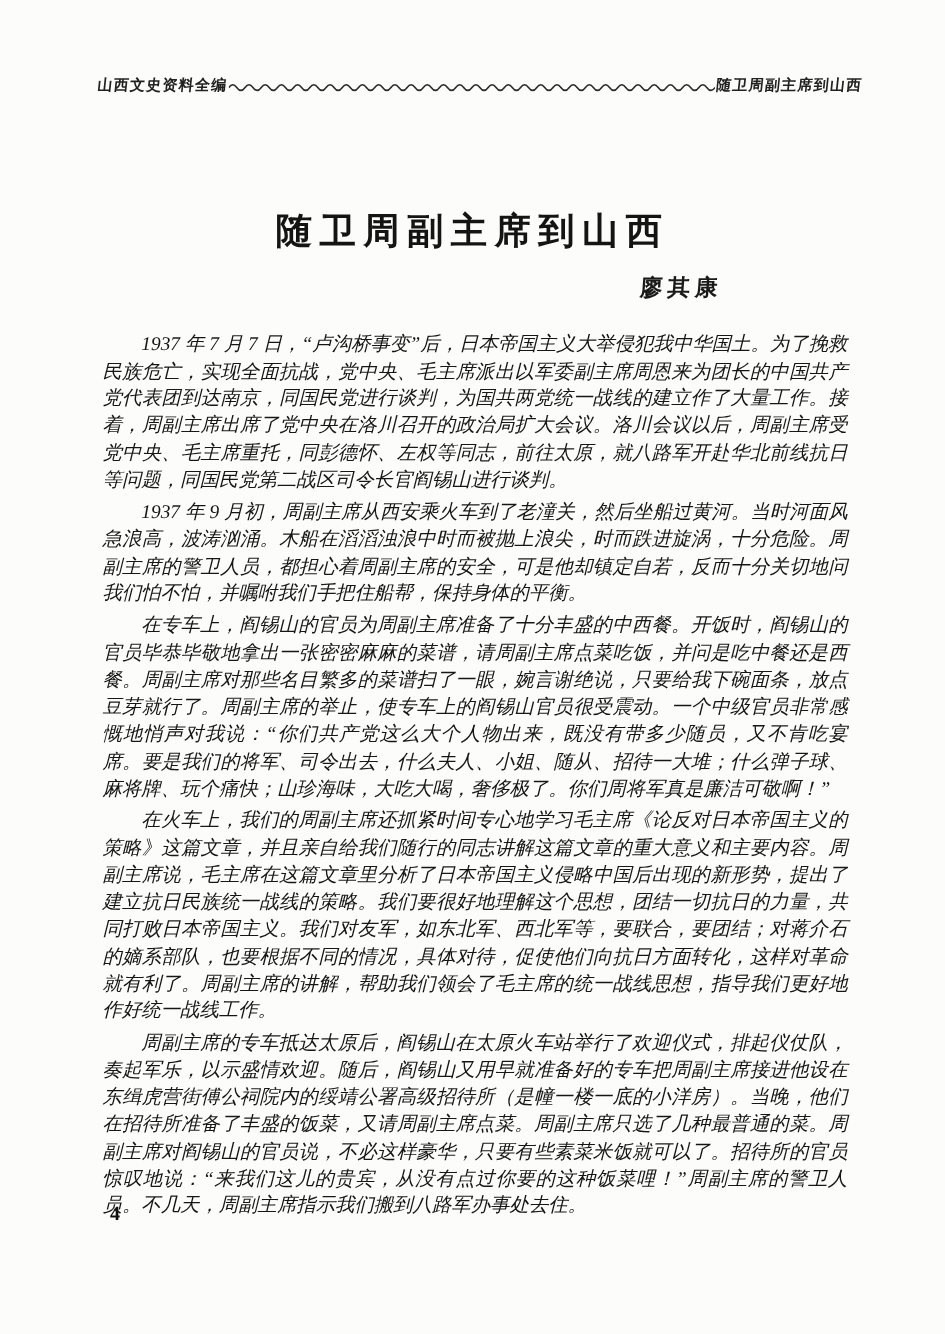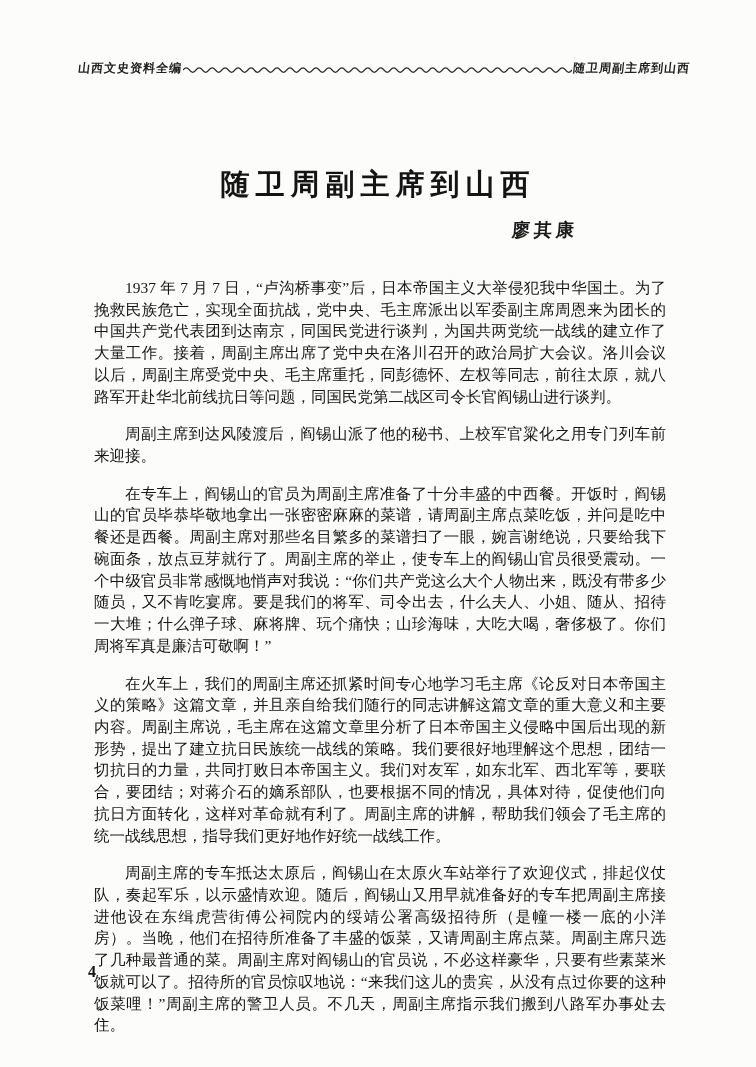--- a/index.html
+++ b/index.html
@@ -38,23 +38,24 @@
     transform:skewX(-4deg);
   }
   
   .body-text{
     position:absolute;left:78px;top:261px;width:604px;
     font-size:15.5px;line-height:21.72px;
     text-align:justify;
     color:#161616;
   }
   .body-text p{
-    margin:16px;
+    margin:4px;
     text-indent:2em;
     font-weight:500;
+    font-style:italic;
   }
   
   .page-number{
     position:absolute;left:88px;top:963px;
     font-size:16px;font-weight:bold;
     font-family:"Liberation Serif","DejaVu Serif",serif;
     color:#111;
   }
 </style>
 </head>
@@ -69,21 +70,21 @@
     </svg>
     <span class="htext">随卫周副主席到山西</span>
   </div>
 
   <h1 class="article-title">随卫周副主席到山西</h1>
 
   <div class="author-line">廖其康</div>
 
   <div class="body-text">
     <p>1937 年 7 月 7 日，“卢沟桥事变”后，日本帝国主义大举侵犯我中华国土。为了挽救民族危亡，实现全面抗战，党中央、毛主席派出以军委副主席周恩来为团长的中国共产党代表团到达南京，同国民党进行谈判，为国共两党统一战线的建立作了大量工作。接着，周副主席出席了党中央在洛川召开的政治局扩大会议。洛川会议以后，周副主席受党中央、毛主席重托，同彭德怀、左权等同志，前往太原，就八路军开赴华北前线抗日等问题，同国民党第二战区司令长官阎锡山进行谈判。</p>
-    <p>周副主席到达风陵渡后，阎锡山派了他的秘书、上校军官粱化之用专门列车前来迎接。</p>
+    <p>1937 年 9 月初，周副主席从西安乘火车到了老潼关，然后坐船过黄河。当时河面风急浪高，波涛汹涌。木船在滔滔浊浪中时而被抛上浪尖，时而跌进旋涡，十分危险。周副主席的警卫人员，都担心着周副主席的安全，可是他却镇定自若，反而十分关切地问我们怕不怕，并嘱咐我们手把住船帮，保持身体的平衡。</p>
     <p>在专车上，阎锡山的官员为周副主席准备了十分丰盛的中西餐。开饭时，阎锡山的官员毕恭毕敬地拿出一张密密麻麻的菜谱，请周副主席点菜吃饭，并问是吃中餐还是西餐。周副主席对那些名目繁多的菜谱扫了一眼，婉言谢绝说，只要给我下碗面条，放点豆芽就行了。周副主席的举止，使专车上的阎锡山官员很受震动。一个中级官员非常感慨地悄声对我说：“你们共产党这么大个人物出来，既没有带多少随员，又不肯吃宴席。要是我们的将军、司令出去，什么夫人、小姐、随从、招待一大堆；什么弹子球、麻将牌、玩个痛快；山珍海味，大吃大喝，奢侈极了。你们周将军真是廉洁可敬啊！”</p>
     <p>在火车上，我们的周副主席还抓紧时间专心地学习毛主席《论反对日本帝国主义的策略》这篇文章，并且亲自给我们随行的同志讲解这篇文章的重大意义和主要内容。周副主席说，毛主席在这篇文章里分析了日本帝国主义侵略中国后出现的新形势，提出了建立抗日民族统一战线的策略。我们要很好地理解这个思想，团结一切抗日的力量，共同打败日本帝国主义。我们对友军，如东北军、西北军等，要联合，要团结；对蒋介石的嫡系部队，也要根据不同的情况，具体对待，促使他们向抗日方面转化，这样对革命就有利了。周副主席的讲解，帮助我们领会了毛主席的统一战线思想，指导我们更好地作好统一战线工作。</p>
     <p>周副主席的专车抵达太原后，阎锡山在太原火车站举行了欢迎仪式，排起仪仗队，奏起军乐，以示盛情欢迎。随后，阎锡山又用早就准备好的专车把周副主席接进他设在东缉虎营街傅公祠院内的绥靖公署高级招待所（是幢一楼一底的小洋房）。当晚，他们在招待所准备了丰盛的饭菜，又请周副主席点菜。周副主席只选了几种最普通的菜。周副主席对阎锡山的官员说，不必这样豪华，只要有些素菜米饭就可以了。招待所的官员惊叹地说：“来我们这儿的贵宾，从没有点过你要的这种饭菜哩！”周副主席的警卫人员。不几天，周副主席指示我们搬到八路军办事处去住。</p>
   </div>
 
   <div class="page-number">4</div>
 
 </div>
 
 </body></html>

